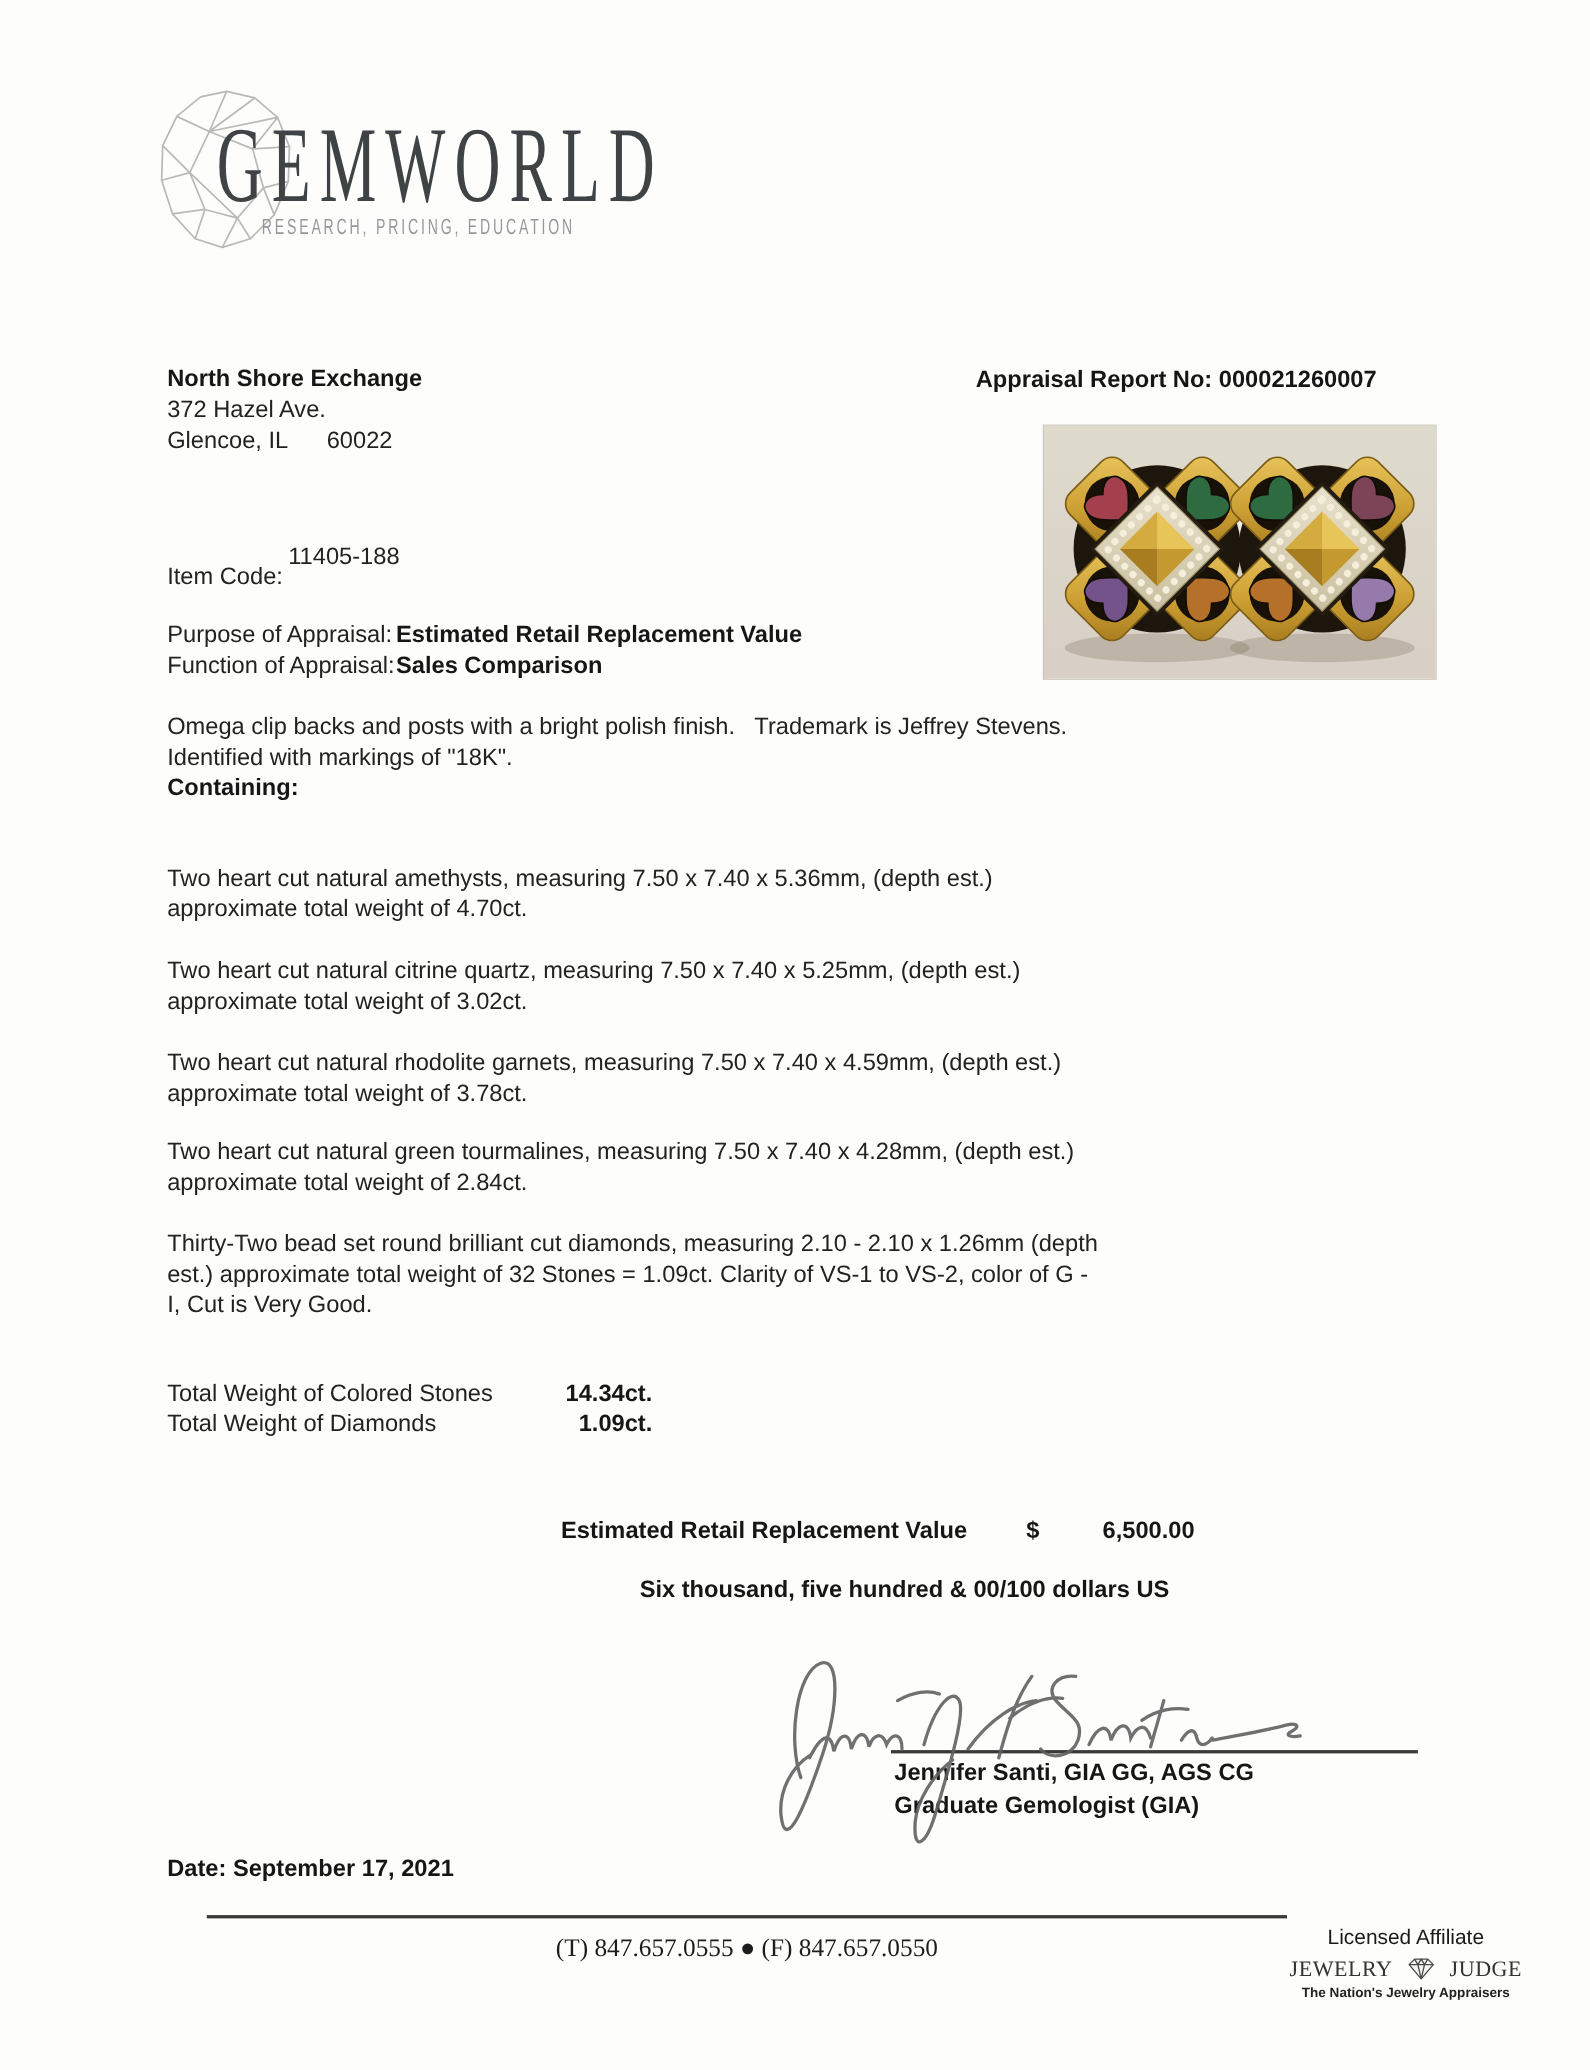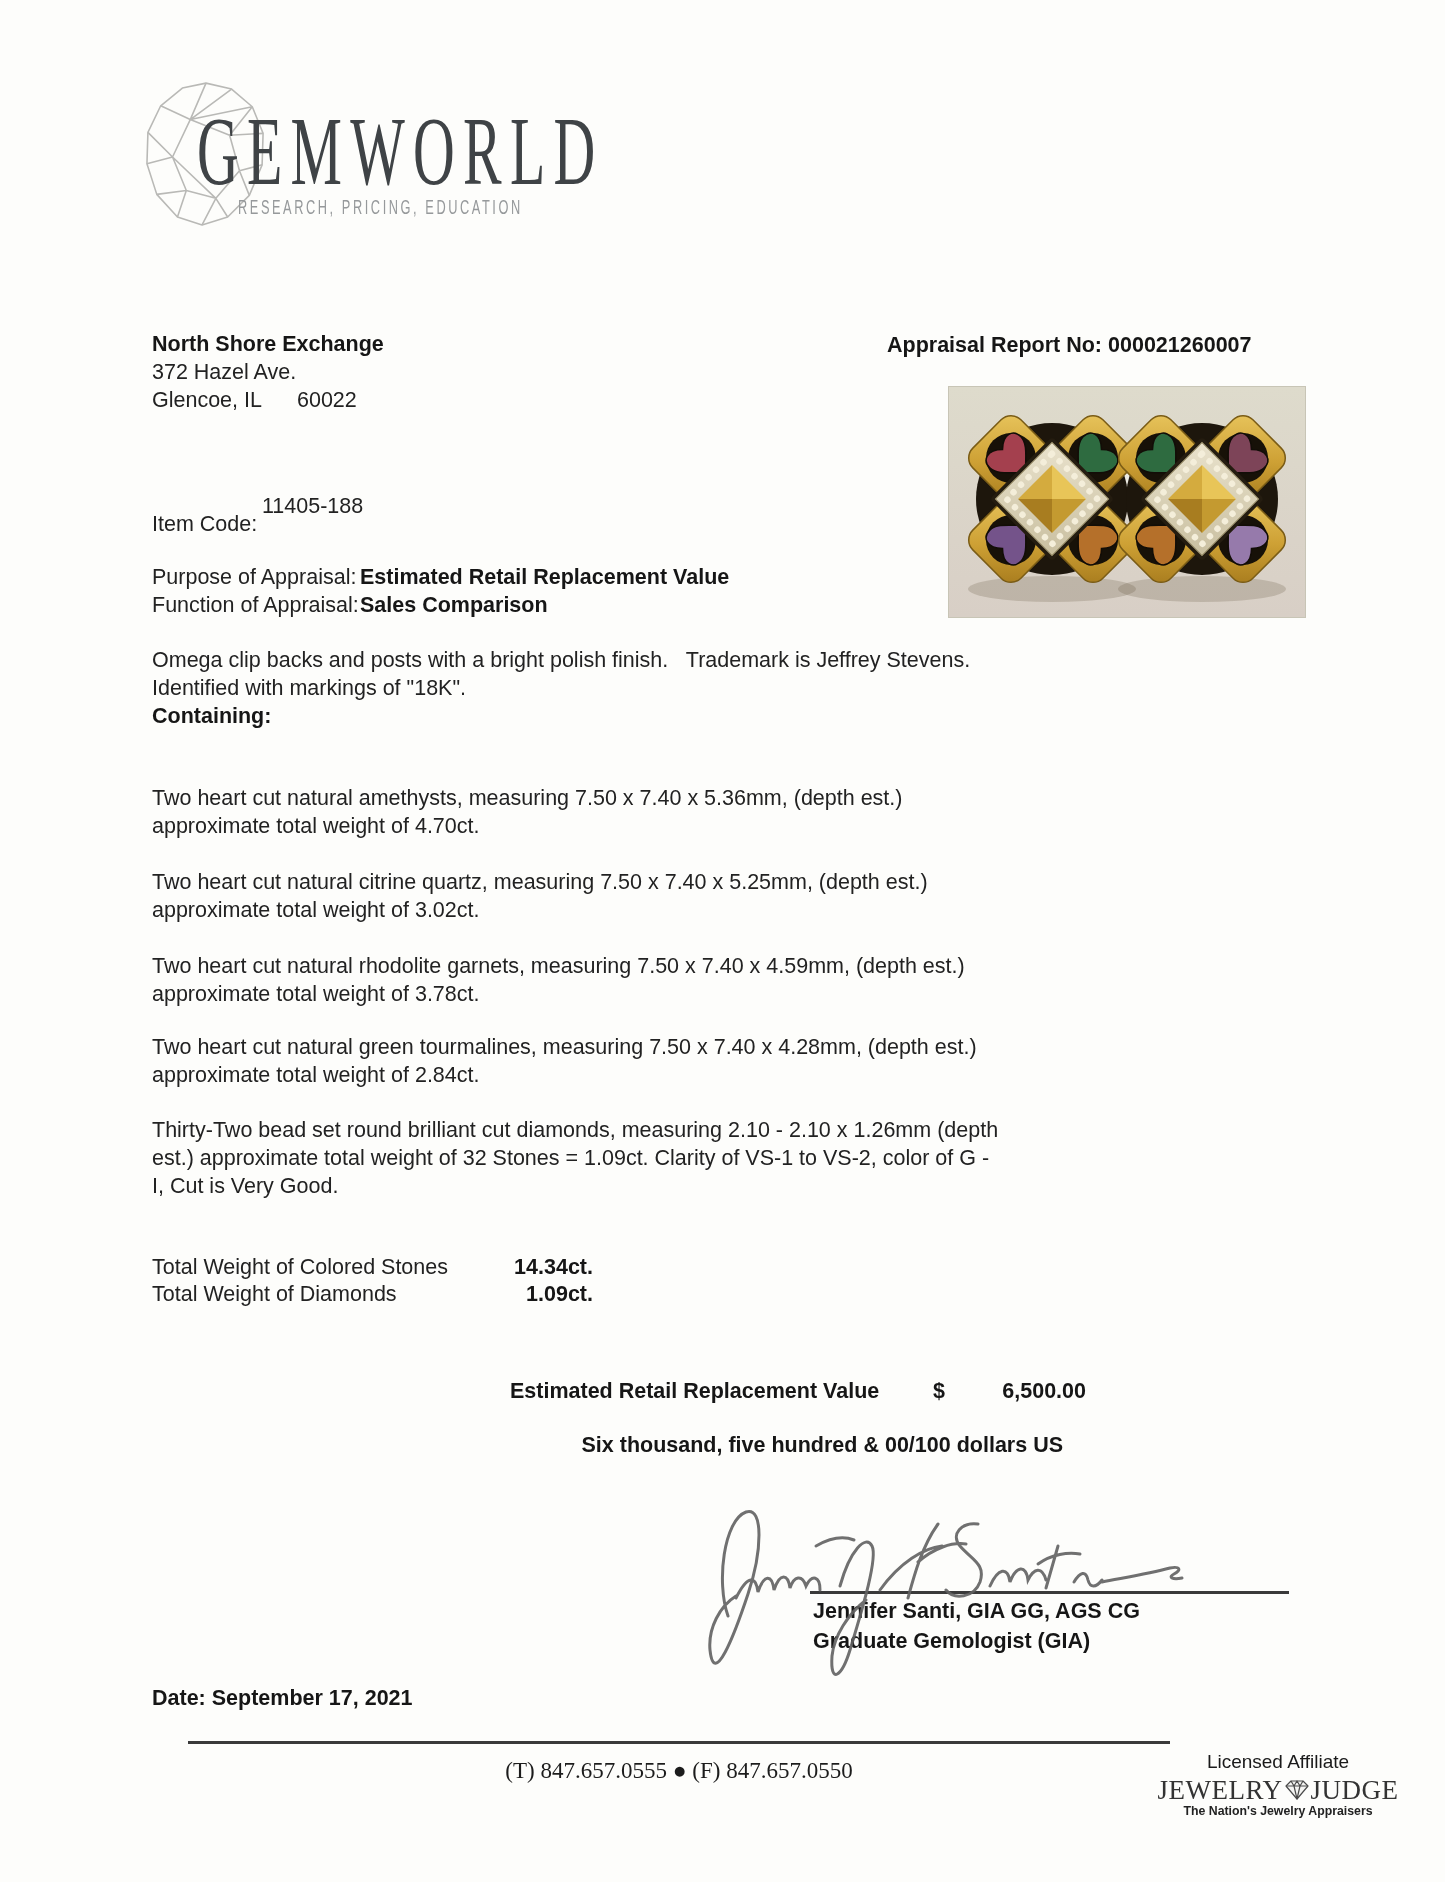--- a/index.html
+++ b/index.html
@@ -31,22 +31,22 @@
   
   .amount{width:136px;text-align:right;}
   .words{width:486px;text-align:right;}
   
   .hline{background:#3a3a3a;}
   
   .footer{width:982px;text-align:center;font-family:"Liberation Serif", serif;
     font-size:23px;line-height:32px;color:#1c1c1c;}
   .affiliate{width:240px;text-align:center;color:#1a1a1a;}
   .aff-line1{font-size:19px;line-height:24px;}
-  .aff-brand{font-family:"Liberation Serif", serif;font-size:27px;line-height:22px;
-    letter-spacing:.5px;color:#333;margin-top:5px;display:flex;align-items:center;justify-content:center;gap:1px;}
+  .aff-brand{font-family:"Liberation Serif", serif;font-size:20px;line-height:22px;
+    letter-spacing:.5px;color:#333;margin-top:5px;display:flex;align-items:center;justify-content:center;gap:13px;}
   .aff-tag{font-size:12.3px;font-weight:700;line-height:14px;margin-top:3px;color:#222;}
   svg{display:block;}
 </style>
 </head>
 <body>
 
 <div class="page">
 
   <div class="abs" style="left:143px;top:80px;width:126px;height:150px;">
     <svg width="126" height="150" viewBox="0 0 128 152" fill="none" stroke="#b9b9b6" stroke-width="1.6" stroke-linejoin="round">

